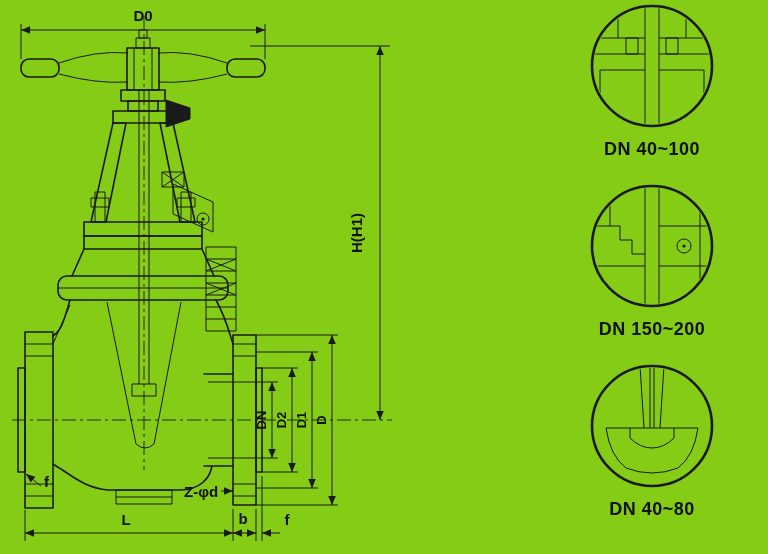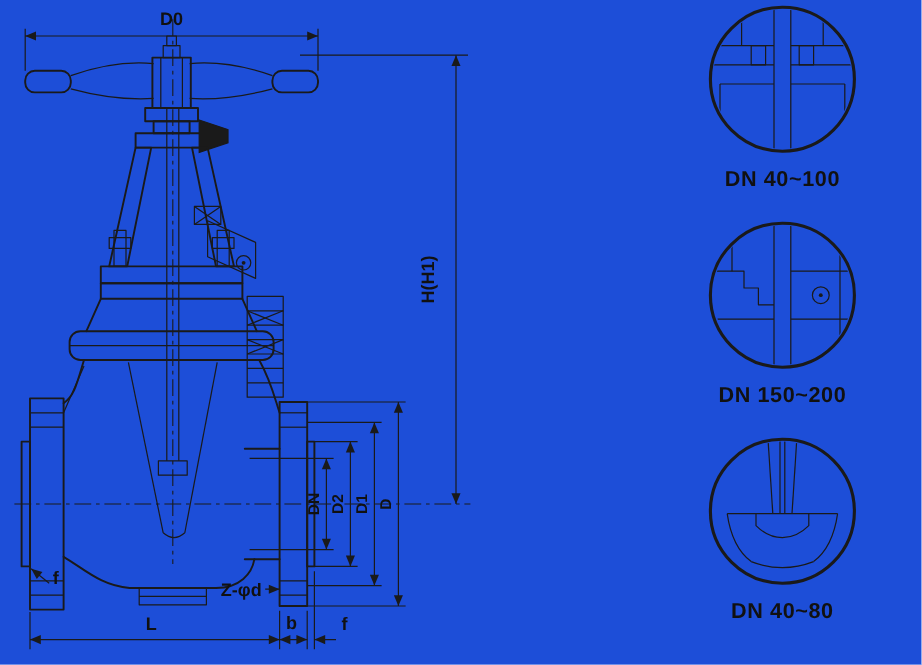--- a/index.html
+++ b/index.html
@@ -1,16 +1,16 @@
 <!DOCTYPE html>
 <html><head>
 <meta charset="utf-8">
 <style>
   html,body { margin:0; padding:0; background:#ffffff; }
-  .canvas { position:relative; width:768px; height:554px; background:#1d4ed8; overflow:hidden; }
+  .canvas { position:relative; width:768px; height:554px; background:#84cc16; overflow:hidden; }
   svg { display:block; }
   .outline { stroke:#1a1a1a; stroke-width:1.6; fill:none; stroke-linejoin:round; stroke-linecap:round; }
   .thin    { stroke:#1a1a1a; stroke-width:1;   fill:none; stroke-linejoin:round; }
   .dim     { stroke:#1a1a1a; stroke-width:1;   fill:none; }
   .cl      { stroke:#1a1a1a; stroke-width:0.9; fill:none; stroke-dasharray:14 4 3 4; }
   .detail-circle { stroke:#1a1a1a; stroke-width:2.6; fill:none; }
   .fillptr { fill:#1a1a1a; stroke:#1a1a1a; }
   text { fill:#111111; font-family:"Liberation Sans","DejaVu Sans",sans-serif; font-weight:bold; }
   .lbl  { font-size:15px; }
   .sm   { font-size:13px; }

